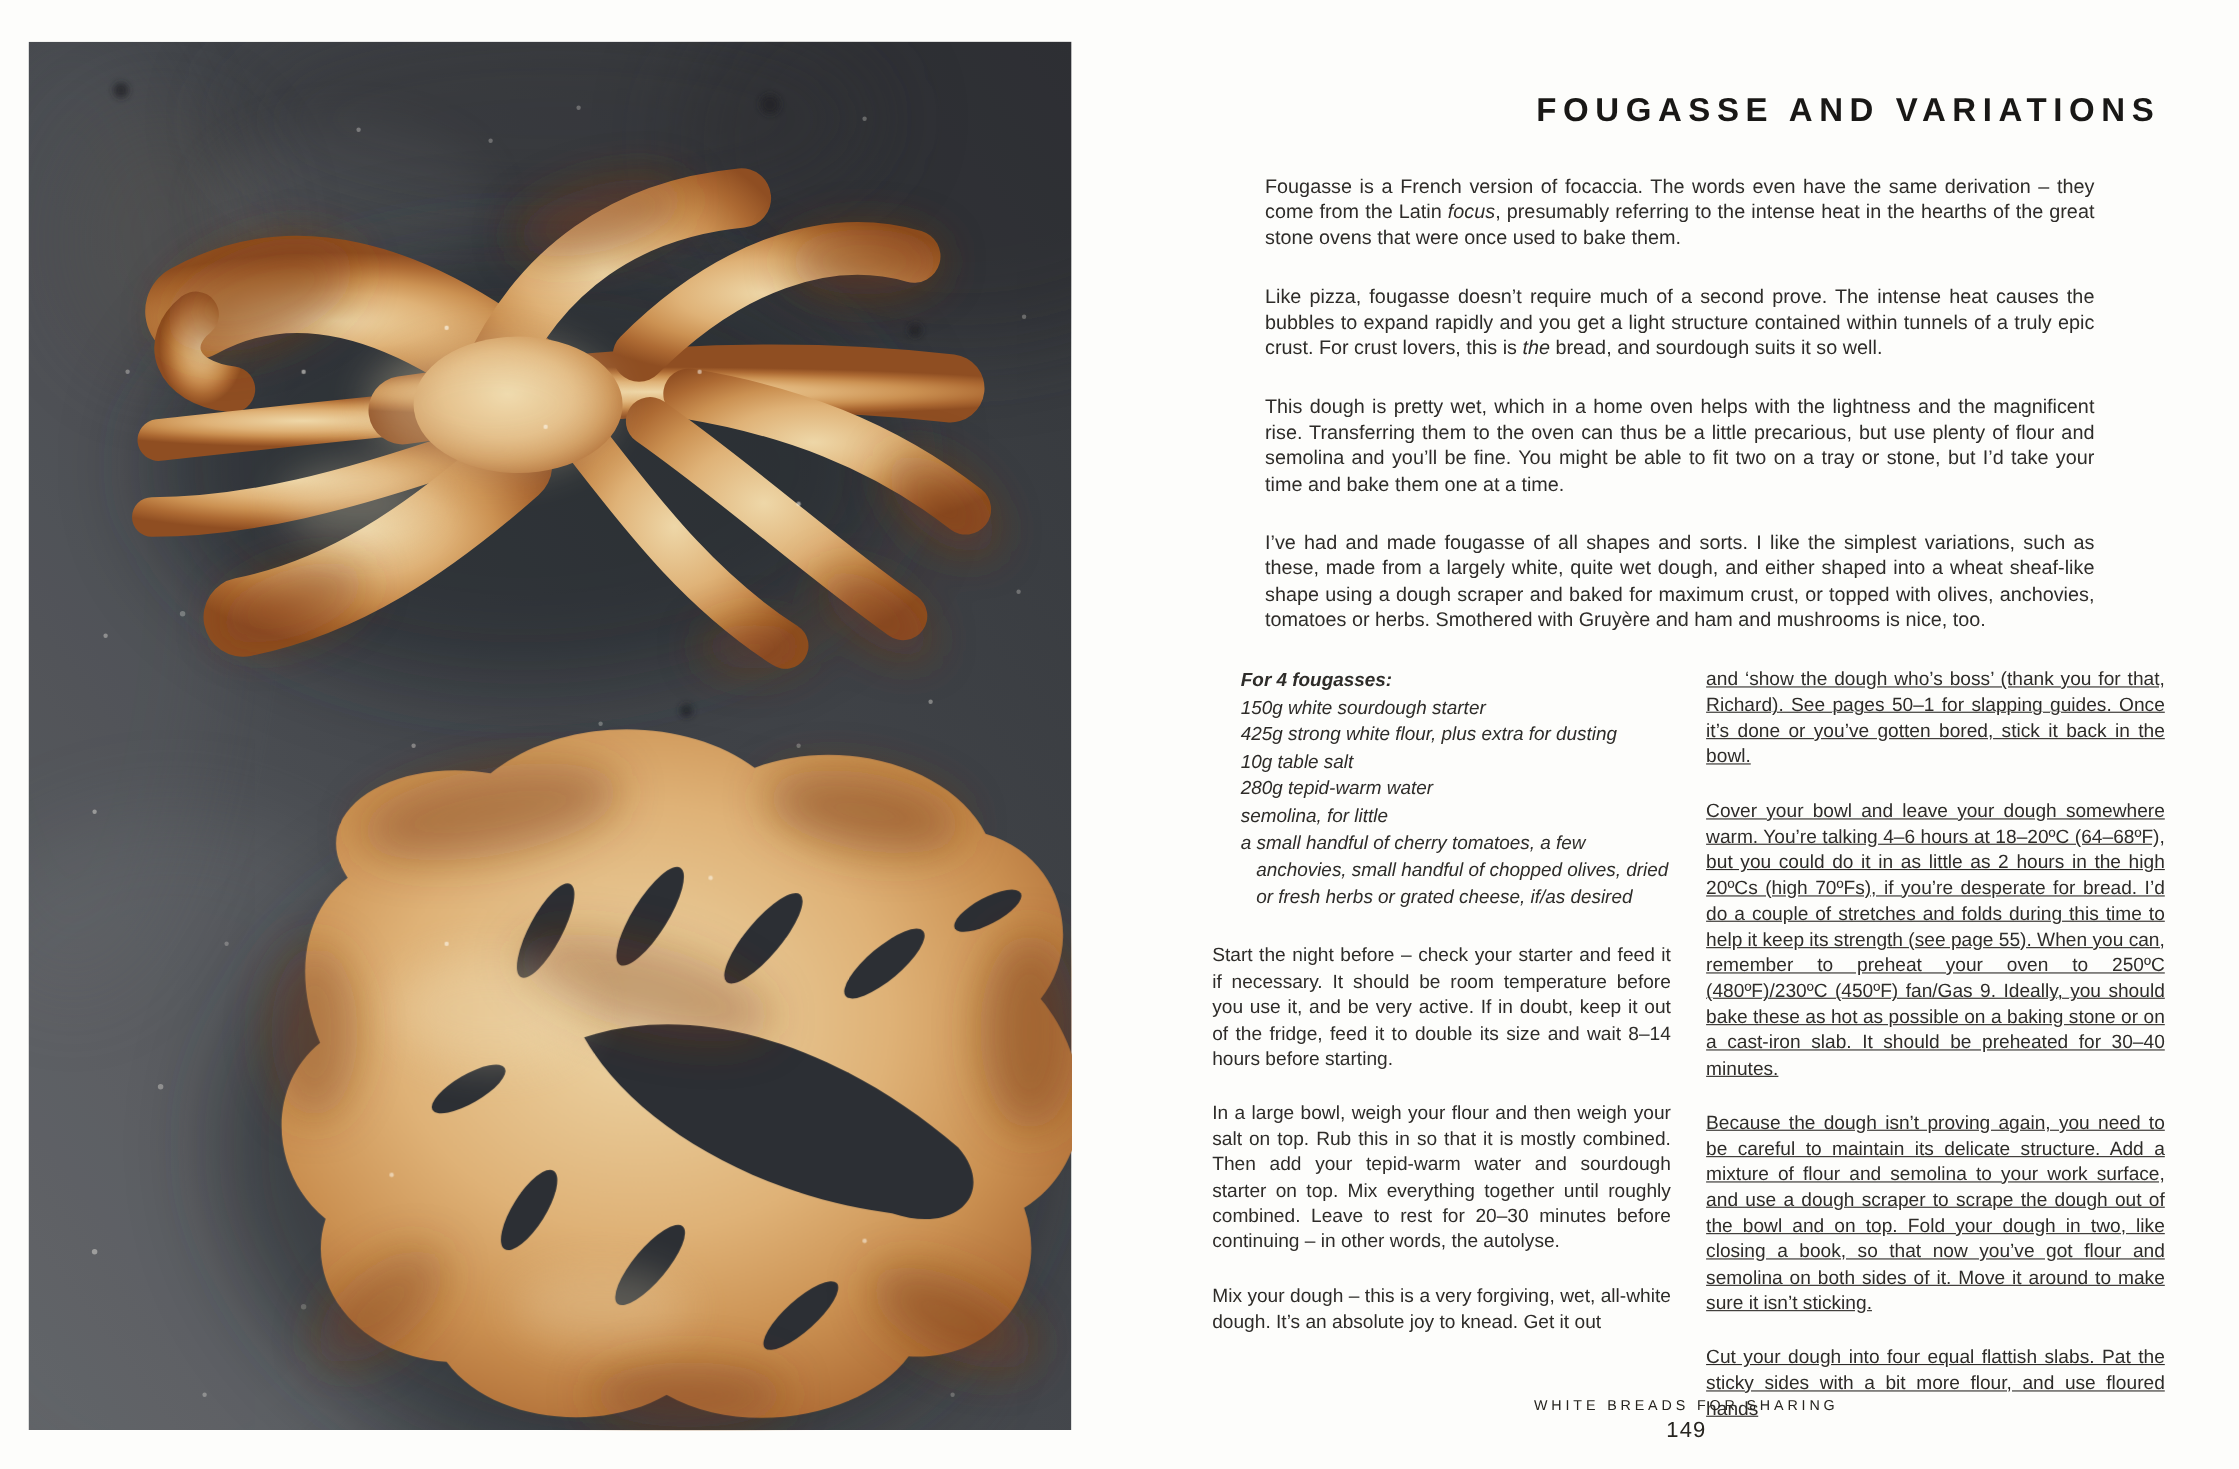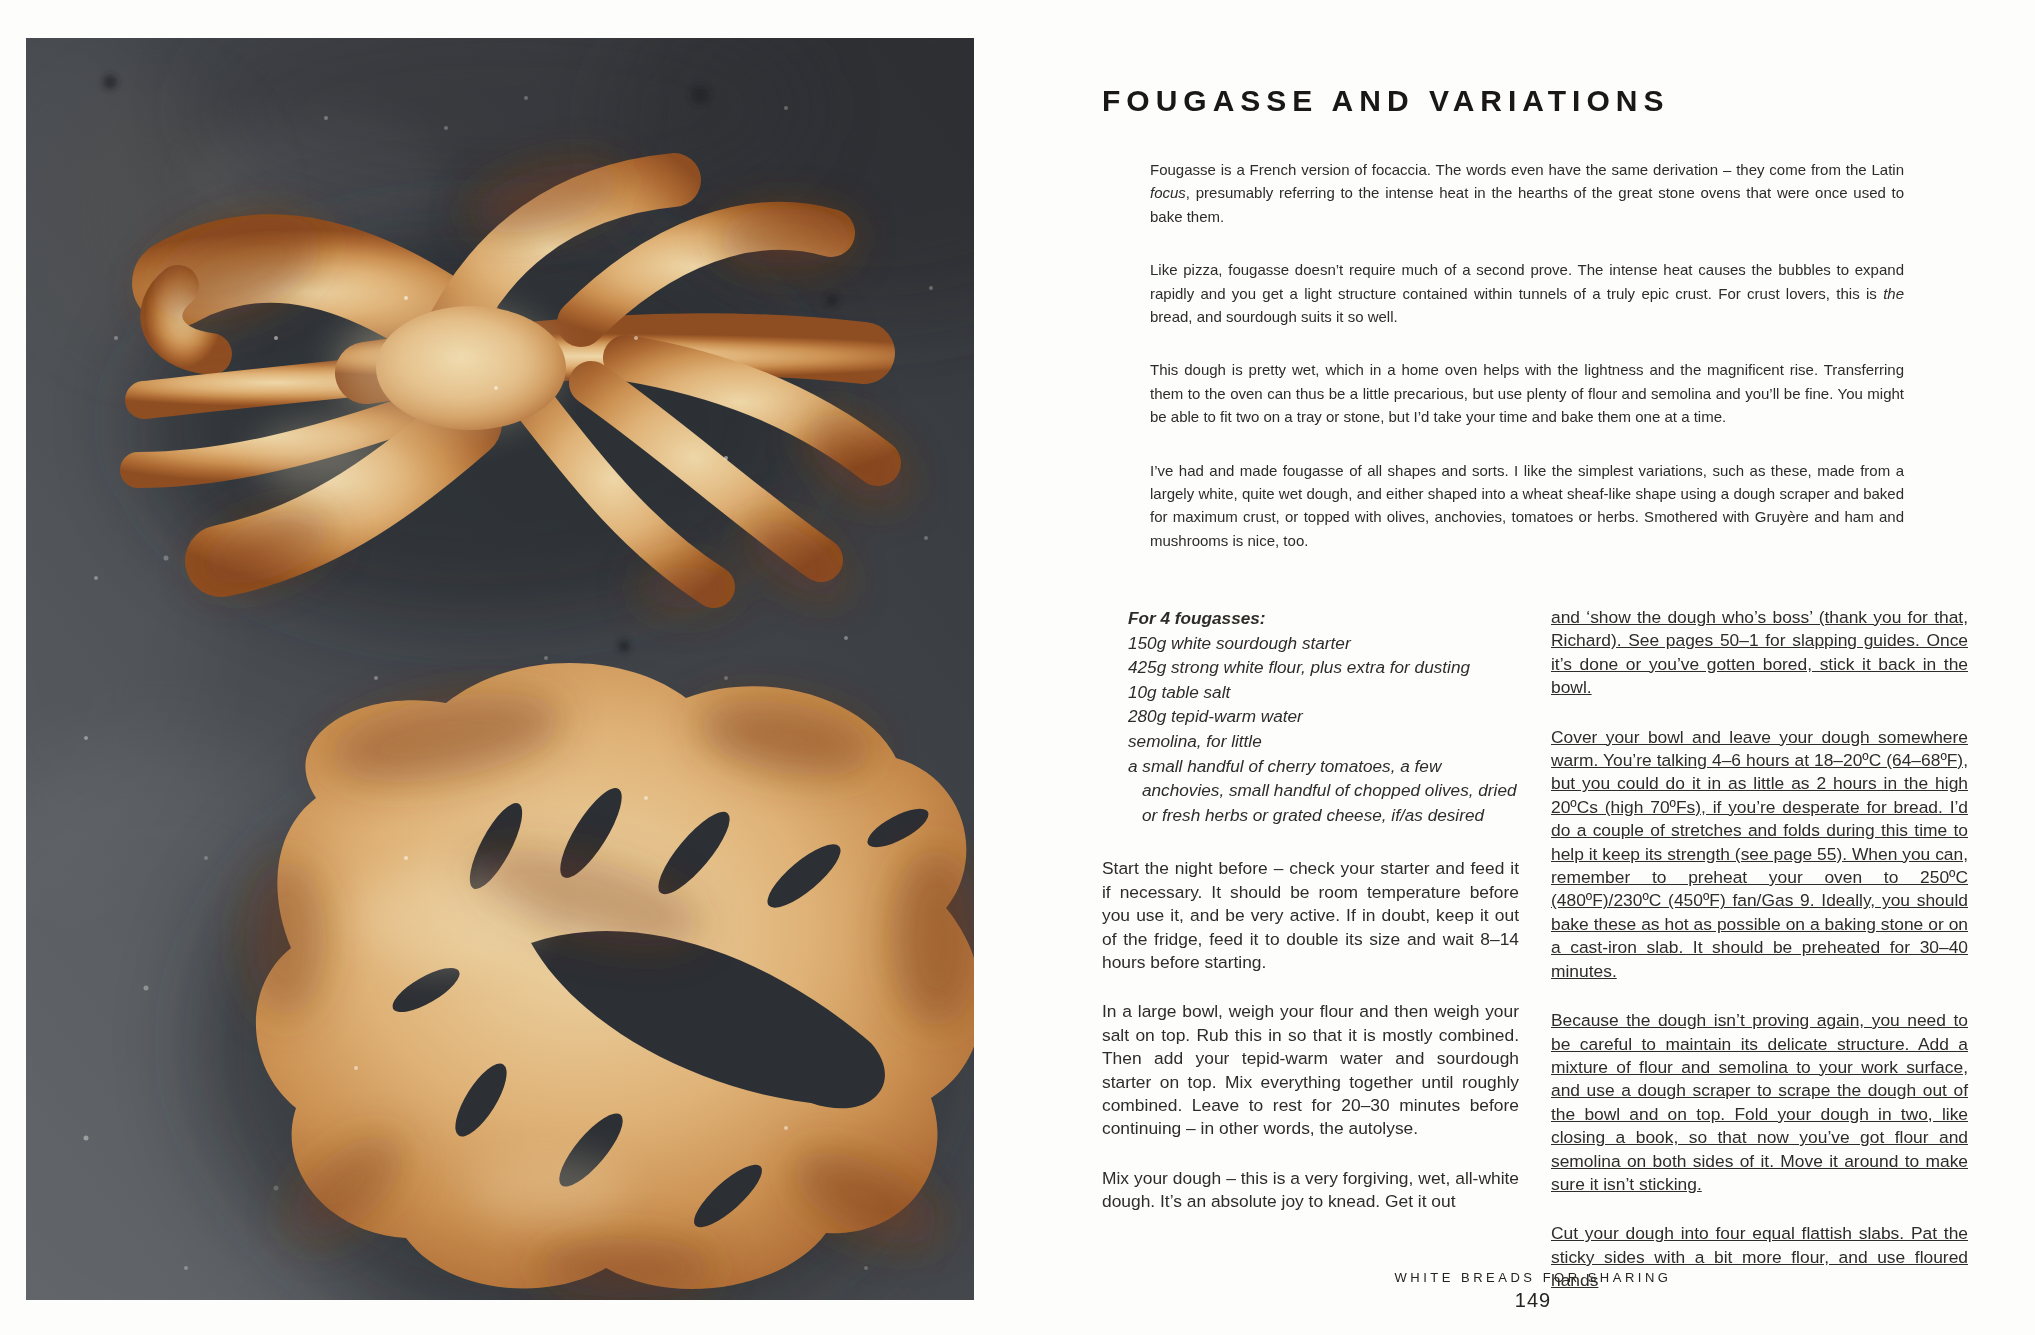--- a/index.html
+++ b/index.html
@@ -11,26 +11,26 @@
     position:relative;
     overflow:hidden;
   }
   .photo-wrap { position:absolute; left:26px; top:38px; width:948px; height:1262px; }
   .photo-wrap svg { display:block; width:100%; height:100%; }
 
   .content { position:absolute; left:1102px; top:0; width:862px; height:1335px; }
 
   .title {
     position:absolute; top:84px; left:0; width:100%;
-    text-align:left; font-size:30px; font-weight:700;
+    text-align:right; font-size:30px; font-weight:700;
     letter-spacing:6px; color:#191816; white-space:nowrap;
   }
 
   .intro { position:absolute; top:158px; left:48px; width:764px; }
-  .intro p { margin:0 10px 30px 0; text-align:justify; font-size:15px; line-height:23.4px; }
+  .intro p { margin:0 10px 30px 0; text-align:justify; font-size:18px; line-height:23.4px; }
 
   .col { position:absolute; top:606px; width:417px; font-size:17.4px; line-height:23.4px; }
   .col-left  { left:0; }
   .col-right { left:449px;text-decoration:underline; }
   .col p { margin:0 0 26px 0; text-align:justify; }
 
   .ingredients { font-style:italic; padding-left:26px; font-size:17.2px; line-height:24.6px; margin:0 0 30px 0; }
   .ing-header { font-weight:700; }
   .ing-item { padding-left:14px; text-indent:-14px; }
 

